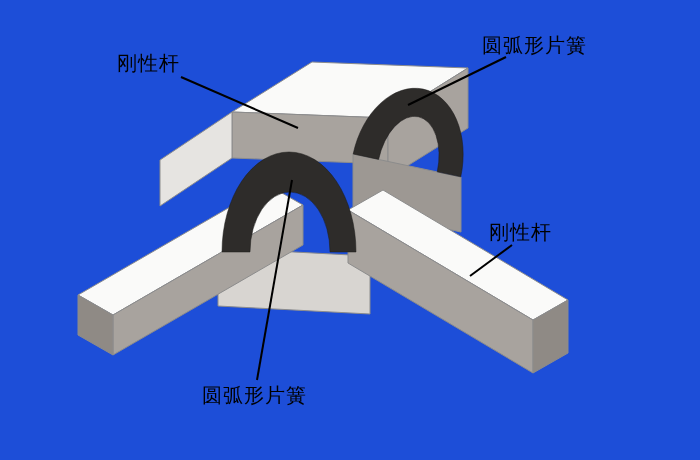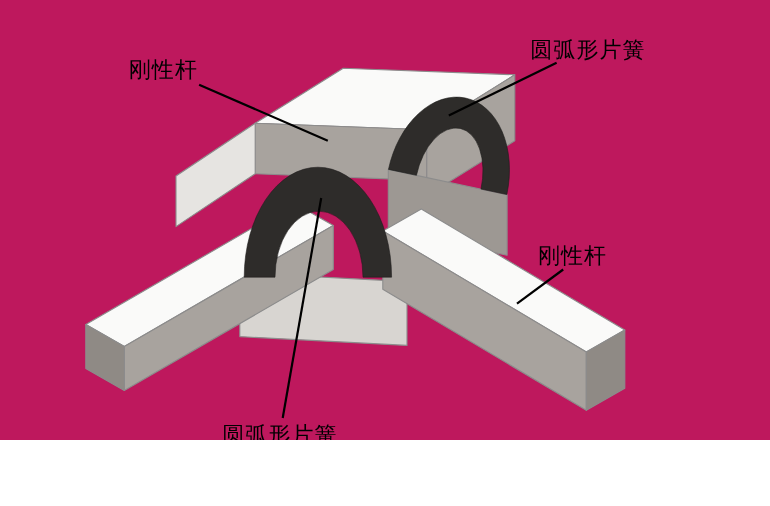--- a/index.html
+++ b/index.html
@@ -1,19 +1,19 @@
 <!DOCTYPE html>
 <html><head>
 <meta charset="utf-8">
 <style>
   html,body{margin:0;padding:0;background:#ffffff;}
   #figure-canvas{
     position:relative;
-    width:700px;height:400px;
-    background:#be185d;
+    width:700px;height:460px;
+    background:#1d4ed8;
     overflow:hidden;
     font-family:"Liberation Sans", sans-serif;
   }
   #figure-canvas svg{position:absolute;left:0;top:0;}
   .face{stroke:#8c8c8c;stroke-width:1;stroke-linejoin:round;}
   .spring{stroke:#1d1c1b;stroke-width:0.5;}
   .leader{stroke:#000000;stroke-width:2;stroke-linecap:butt;}
   .lbl{
     position:absolute;
     font-size:20px;

